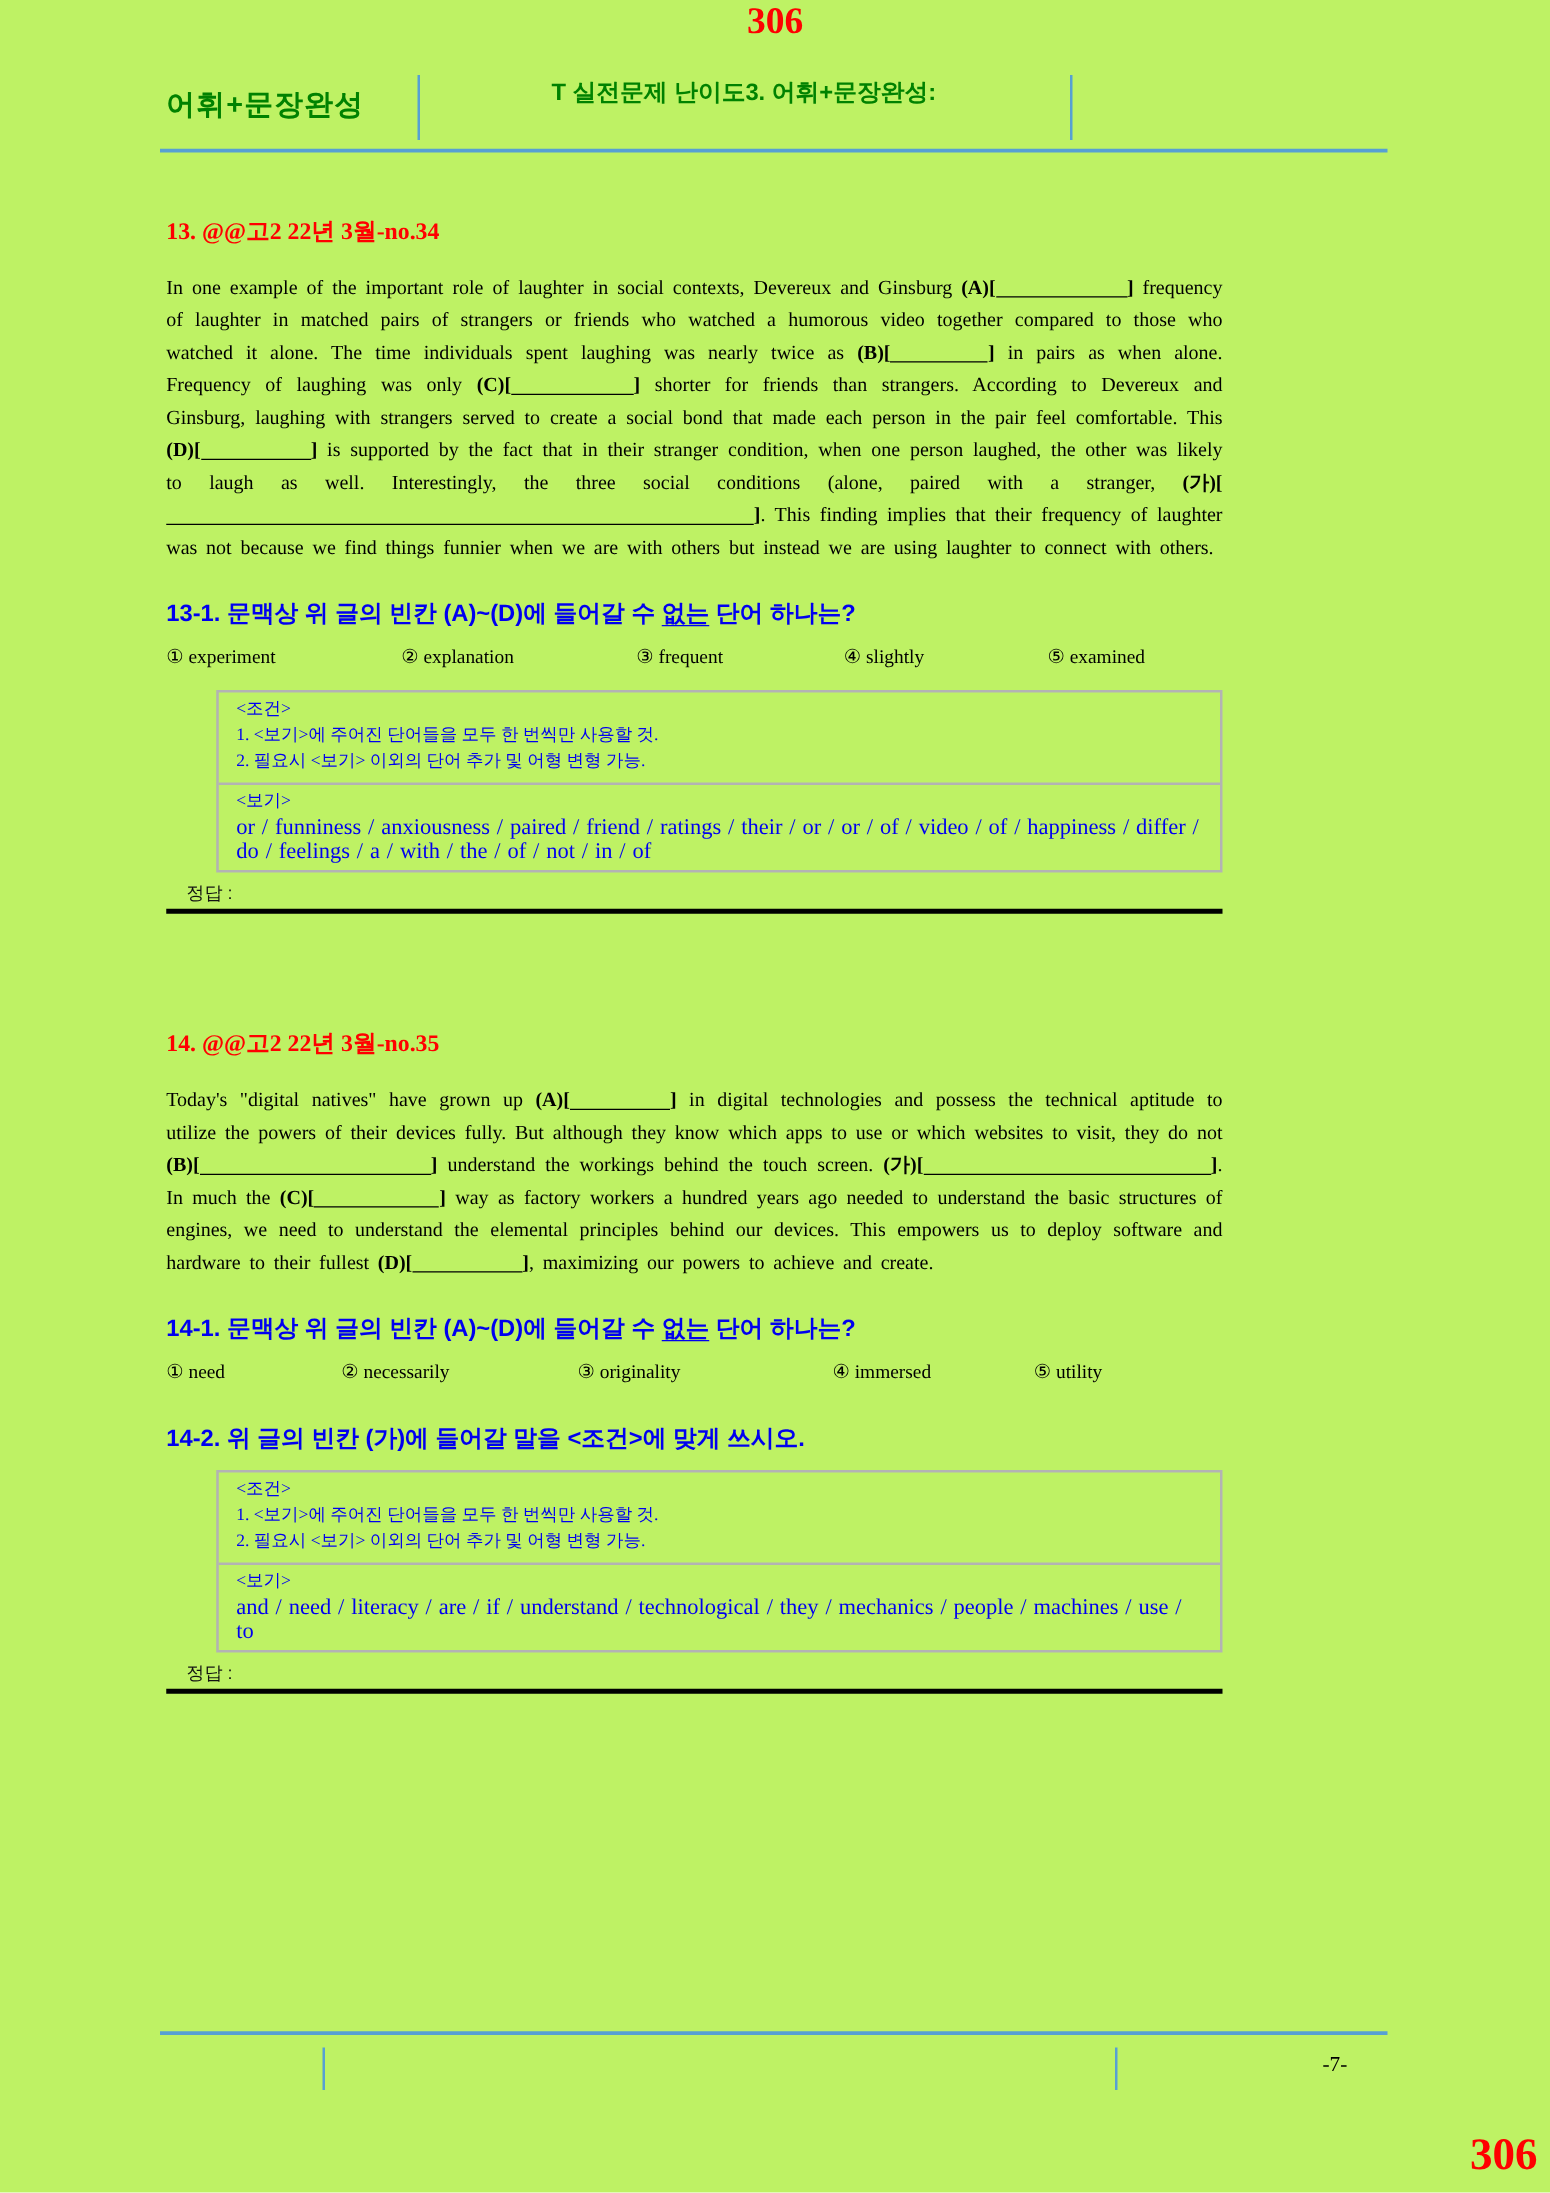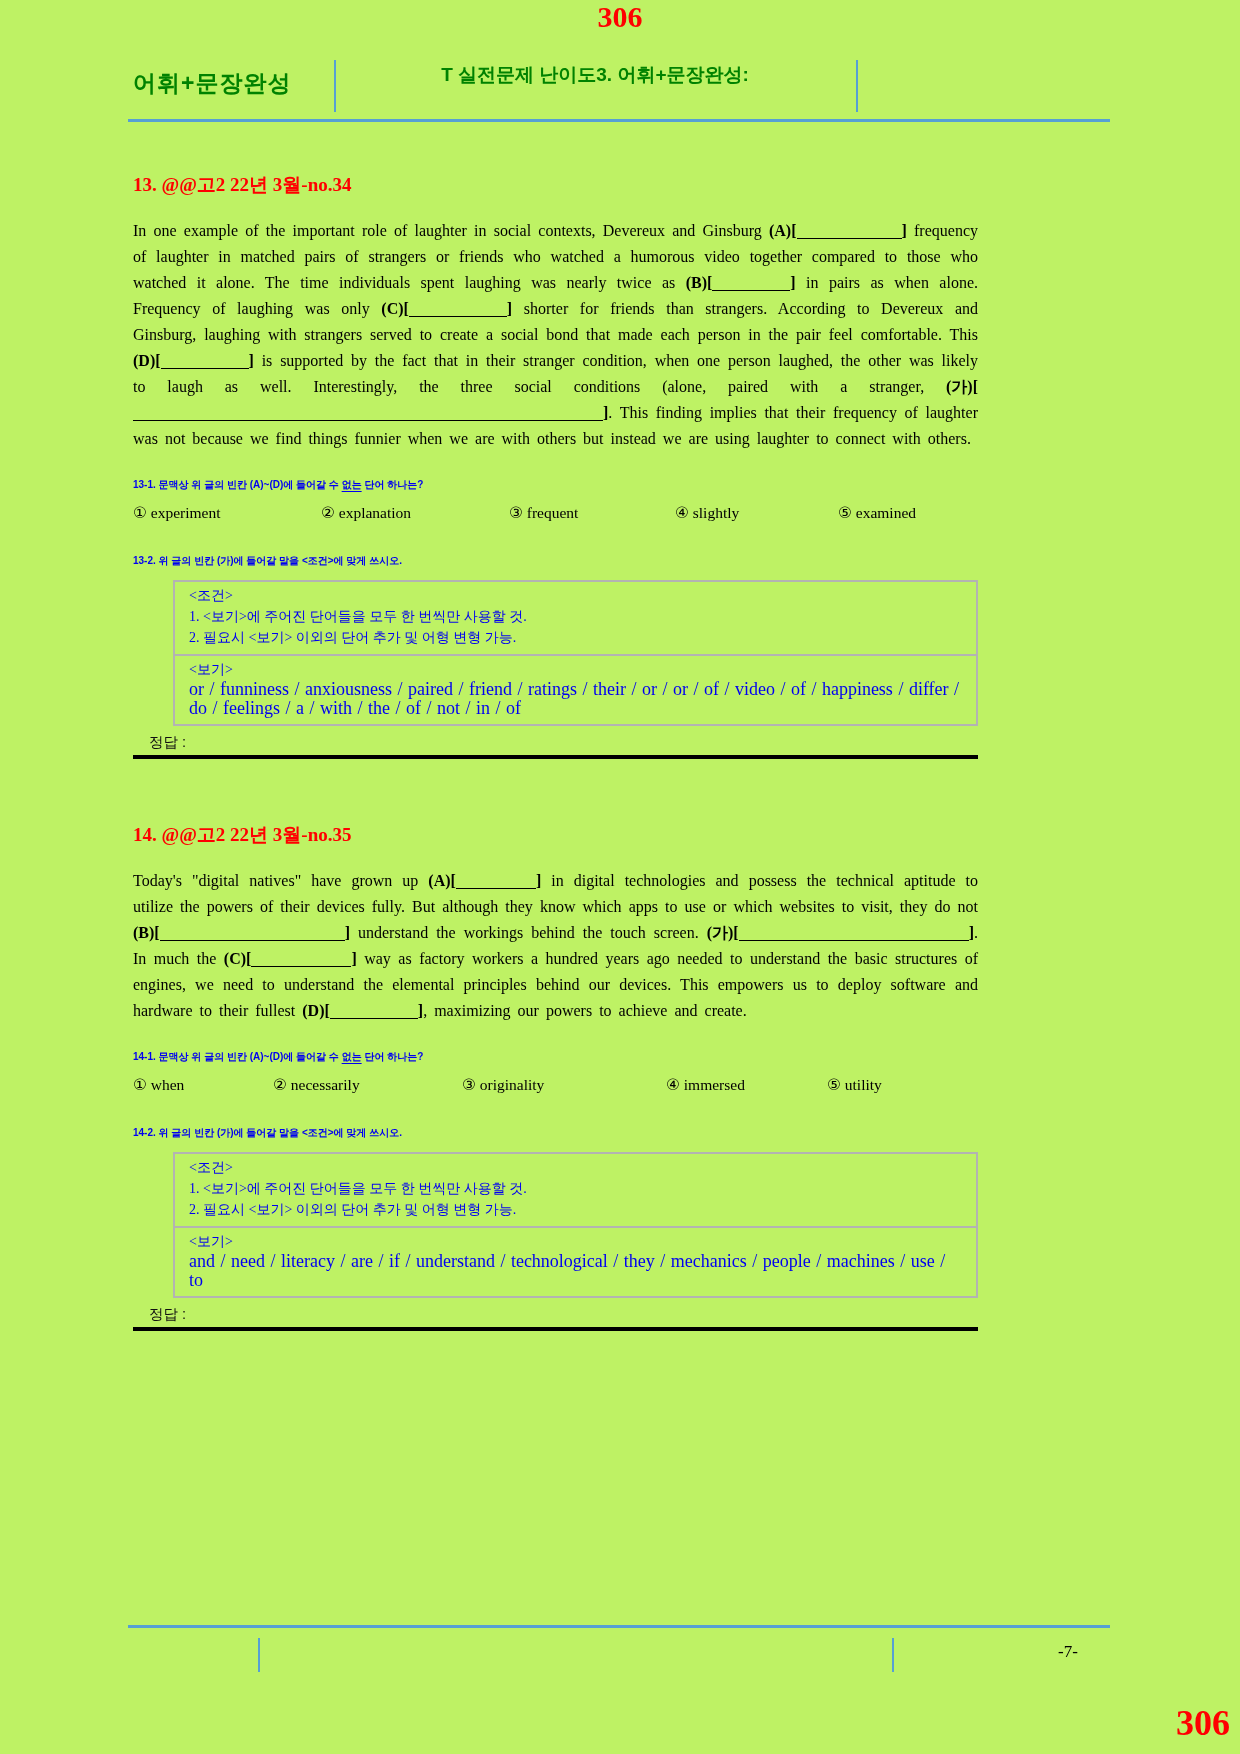--- a/index.html
+++ b/index.html
@@ -34,21 +34,21 @@
   .q13{top:172px;}
   .q14{top:822px;}
 
   .qtitle{margin:0 0 20px 0;font-size:19px;font-weight:bold;color:var(--title_red);
           font-family:"Liberation Serif",serif;}
   .passage{margin:0;font-size:16px;line-height:26px;text-align:justify;word-spacing:3px;color:#000;}
   .passage .bl{font-weight:bold;}
   .blank{display:inline-block;height:14px;border-bottom:1.5px solid #000;vertical-align:-3px;}
 
   .subheading{margin:26px 0 0 0;font-family:"Liberation Sans","DejaVu Sans",sans-serif;
-              font-size:10px;font-weight:bold;color:var(--heading_blue);}
+              font-size:19px;font-weight:bold;color:var(--heading_blue);}
   .u{text-decoration:underline;text-underline-offset:3px;}
 
   .options{position:relative;height:24px;margin-top:12px;font-size:15.5px;color:#000;
            font-family:"Liberation Serif","DejaVu Sans",serif;}
   .options span{position:absolute;top:0;white-space:nowrap;}
 
   .cond-box{margin-top:12px;border:2px solid var(--box_border);color:var(--heading_blue);
             font-size:14px;line-height:21px;margin-left:40px;}
   .cond-section{padding:3px 14px 6px 14px;}
   .bogi-section{border-top:2px solid var(--box_border);padding:3px 12px 6px 14px;}
@@ -86,21 +86,20 @@
 
     <h3 class="subheading">13-1. 문맥상 위 글의 빈칸 (A)~(D)에 들어갈 수 <span class="u">없는</span> 단어 하나는?</h3>
     <div class="options">
       <span style="left:0">① experiment</span>
       <span style="left:188px">② explanation</span>
       <span style="left:376px">③ frequent</span>
       <span style="left:542px">④ slightly</span>
       <span style="left:705px">⑤ examined</span>
     </div>
 
-    <h3 class="subheading">13-2. 위 글의 빈칸 (가)에 들어갈 말을 &lt;조건&gt;에 맞게 쓰시오.</h3>
     <div class="cond-box">
       <div class="cond-section">
         <div>&lt;조건&gt;</div>
         <div>1. &lt;보기&gt;에 주어진 단어들을 모두 한 번씩만 사용할 것.</div>
         <div>2. 필요시 &lt;보기&gt; 이외의 단어 추가 및 어형 변형 가능.</div>
       </div>
       <div class="bogi-section">
         <div>&lt;보기&gt;</div>
         <div class="bogi-words">or / funniness / anxiousness / paired / friend / ratings / their / or / or / of / video / of / happiness / differ / do / feelings / a / with / the / of / not / in / of</div>
       </div>
@@ -108,21 +107,21 @@
     <div class="answer-line">정답 :</div>
     <div class="answer-rule"></div>
   </section>
 
   <section class="question q14">
     <h2 class="qtitle">14. @@고2 22년 3월-no.35</h2>
     <p class="passage">Today's "digital natives" have grown up <b class="bl">(A)[</b><span class="blank" style="width: 80px;"></span><b class="bl">]</b> in digital technologies and possess the technical aptitude to utilize the powers of their devices fully. But although they know which apps to use or which websites to visit, they do not <b class="bl">(B)[</b><span class="blank" style="width: 185px;"></span><b class="bl">]</b> understand the workings behind the touch screen. <b class="bl">(가)[</b><span class="blank" style="width: 230px;"></span><b class="bl">]</b>. In much the <b class="bl">(C)[</b><span class="blank" style="width: 100px;"></span><b class="bl">]</b> way as factory workers a hundred years ago needed to understand the basic structures of engines, we need to understand the elemental principles behind our devices. This empowers us to deploy software and hardware to their fullest <b class="bl">(D)[</b><span class="blank" style="width: 88px;"></span><b class="bl">]</b>, maximizing our powers to achieve and create.</p>
 
     <h3 class="subheading">14-1. 문맥상 위 글의 빈칸 (A)~(D)에 들어갈 수 <span class="u">없는</span> 단어 하나는?</h3>
     <div class="options">
-      <span style="left:0">① when</span>
+      <span style="left:0">① need</span>
       <span style="left:140px">② necessarily</span>
       <span style="left:329px">③ originality</span>
       <span style="left:533px">④ immersed</span>
       <span style="left:694px">⑤ utility</span>
     </div>
 
     <h3 class="subheading">14-2. 위 글의 빈칸 (가)에 들어갈 말을 &lt;조건&gt;에 맞게 쓰시오.</h3>
     <div class="cond-box">
       <div class="cond-section">
         <div>&lt;조건&gt;</div>

